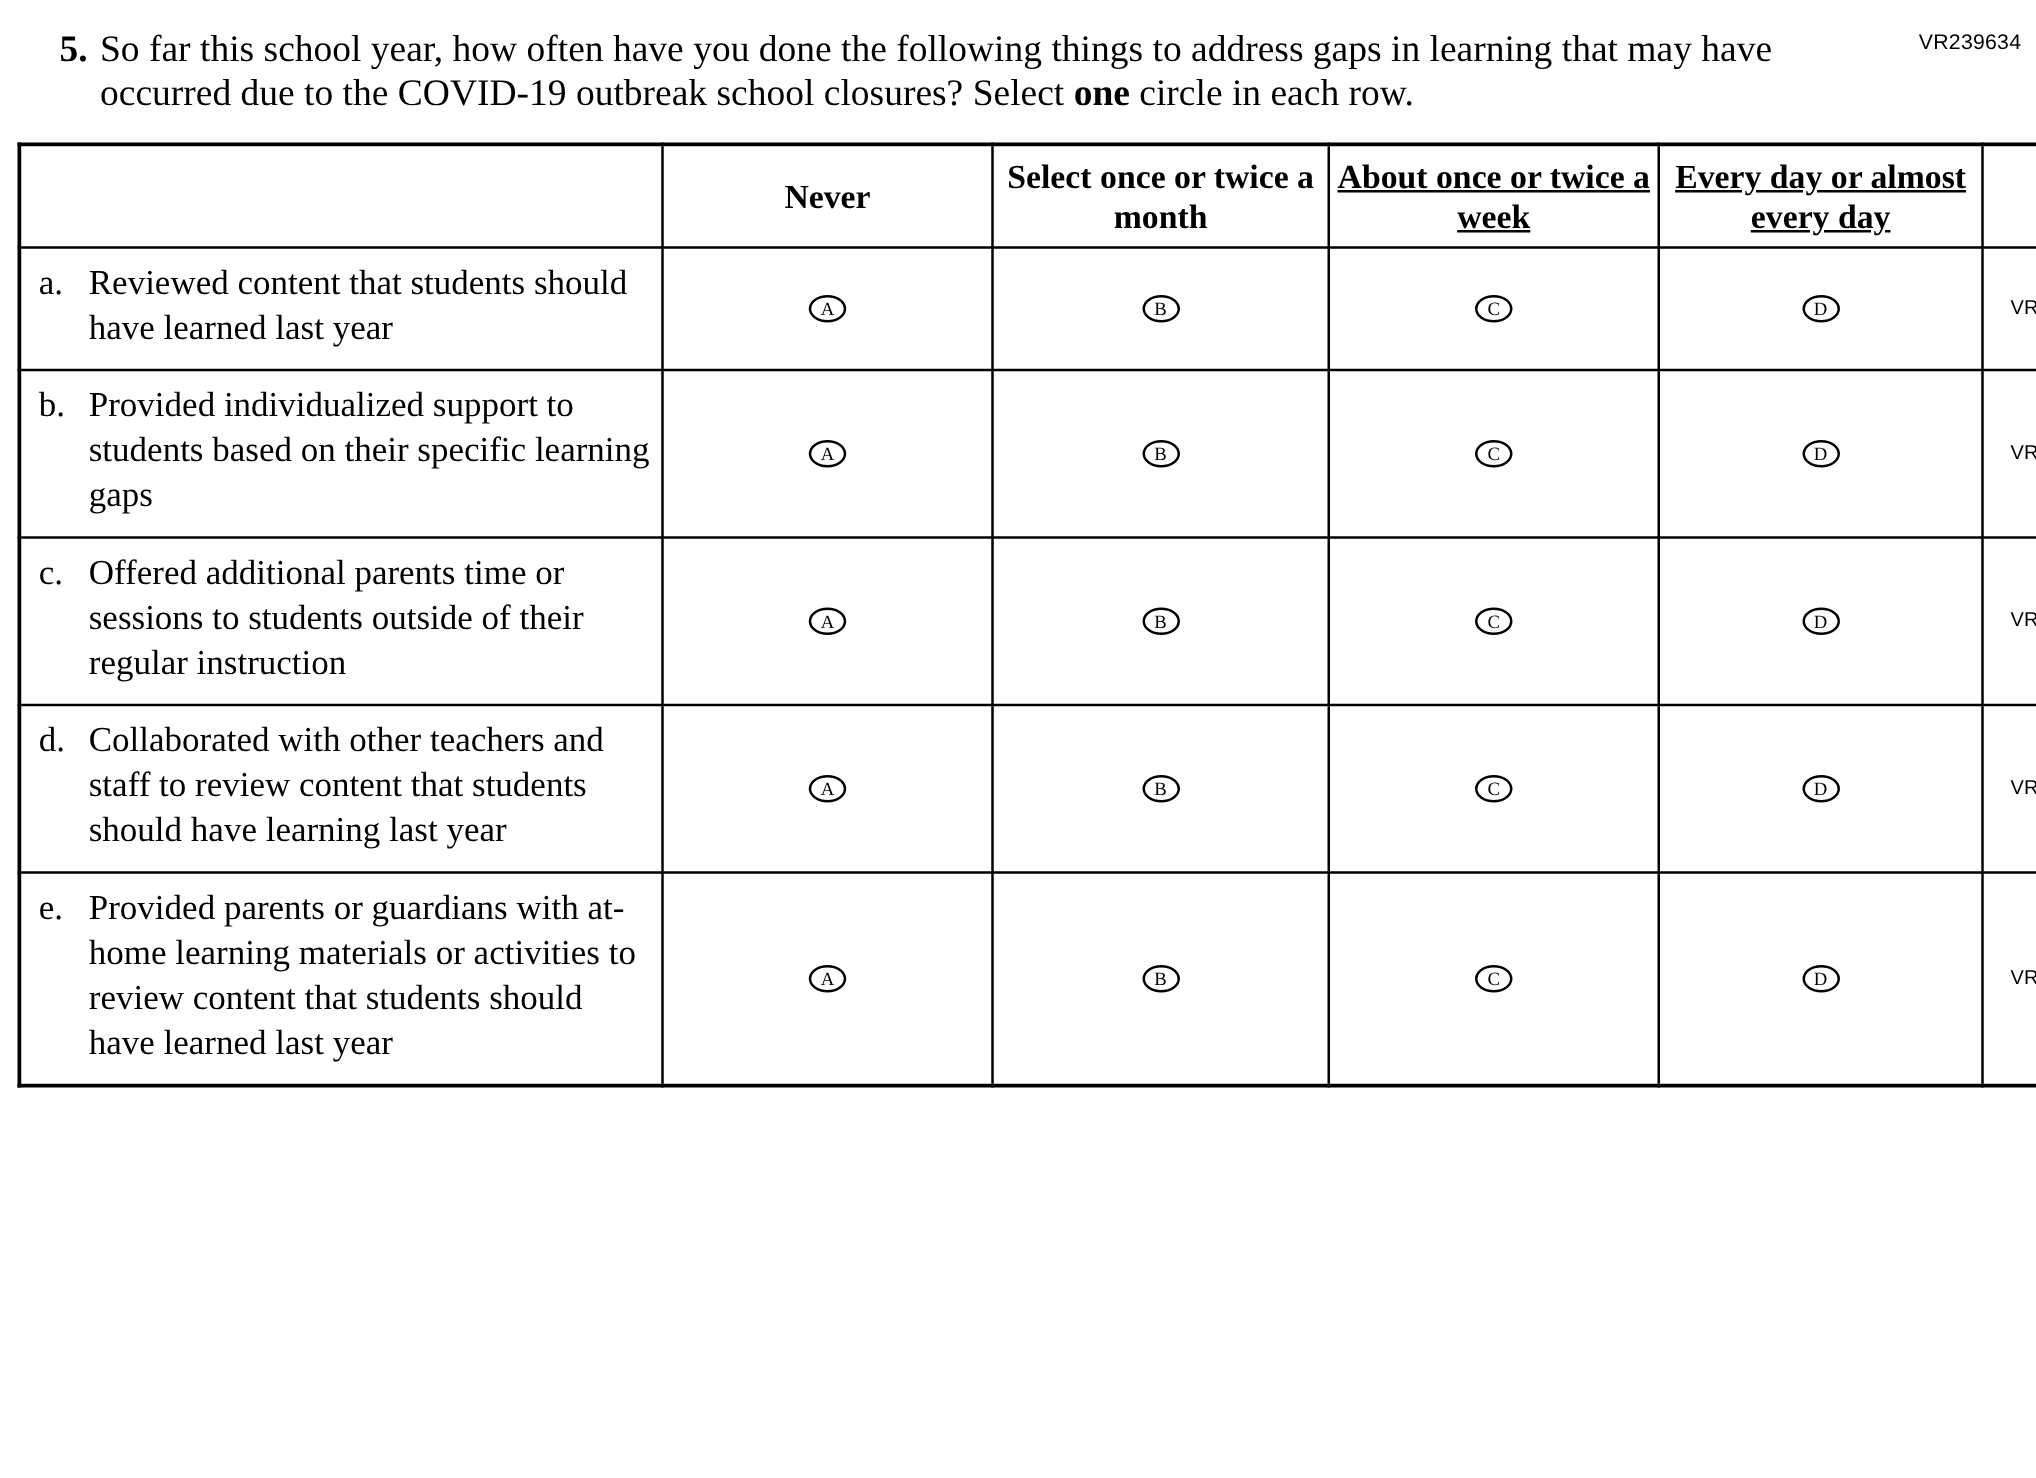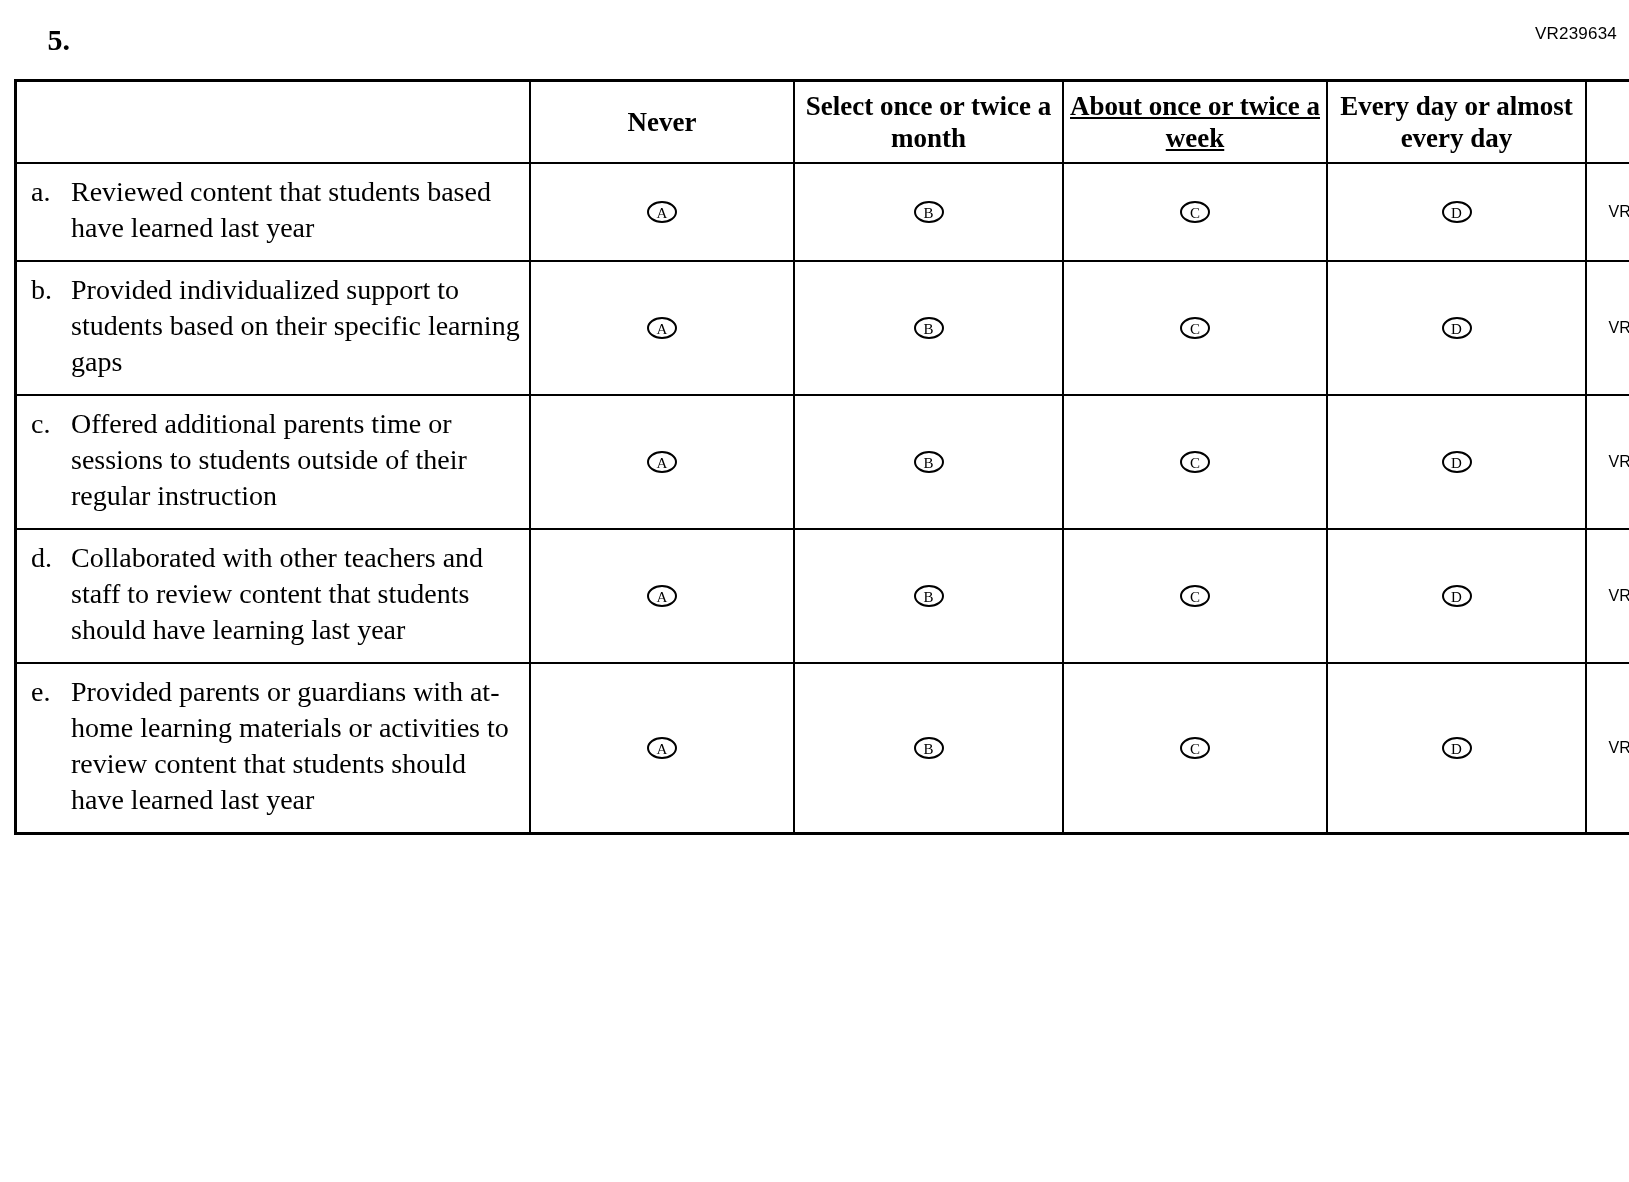--- a/index.html
+++ b/index.html
@@ -76,21 +76,21 @@
     font-weight: bold;
     line-height: 32px;
     text-align: center;
     vertical-align: middle;
     padding: 8px 6px;
   }
   th.hdr-blank-left { width: 500px; }
   th.hdr-never { width: 250px; text-align: center; }
   th.hdr-month { width: 255px; }
   th.hdr-week  { width: 250px; text-decoration: underline; }
-  th.hdr-day   { width: 245px; }
+  th.hdr-day   { width: 245px; text-decoration: underline; }
   th.hdr-code  { width: 108px; }
 
   td.stem {
     font-size: 28px;
     line-height: 36px;
     vertical-align: top;
     padding: 10px 8px 14px 8px;
   }
   .stem-inner {
     display: flex;
@@ -131,40 +131,41 @@
 </style>
 </head>
 <body>
 
 <div class="page">
 
   <div class="top-code">VR239634</div>
 
   <div class="question">
     <div class="q-num">5.</div>
+    <div class="q-text"><span>So far this school year, how often have you done the following things to address gaps in learning that may have occurred due to the COVID-19 outbreak school closures?  Select </span><b>one</b><span> circle in each row.</span></div>
   </div>
 
   <table class="matrix">
     <thead>
       <tr>
         <th class="hdr hdr-blank-left"></th>
         <th class="hdr hdr-never">Never</th>
         <th class="hdr hdr-month">Select once or twice a month</th>
         <th class="hdr hdr-week">About once or twice a week</th>
         <th class="hdr hdr-day">Every day or almost every day</th>
         <th class="hdr hdr-code"></th>
       </tr>
     </thead>
     <tbody>
 
       <tr>
         <td class="stem">
           <div class="stem-inner">
             <span class="stem-letter">a.</span>
-            <span class="stem-body">Reviewed content that students based have learned last year</span>
+            <span class="stem-body">Reviewed content that students should have learned last year</span>
           </div>
         </td>
         <td class="bubble"><span class="oval">A</span></td>
         <td class="bubble"><span class="oval">B</span></td>
         <td class="bubble"><span class="oval">C</span></td>
         <td class="bubble"><span class="oval">D</span></td>
         <td class="rowcode">VR239646</td>
       </tr>
 
       <tr>

